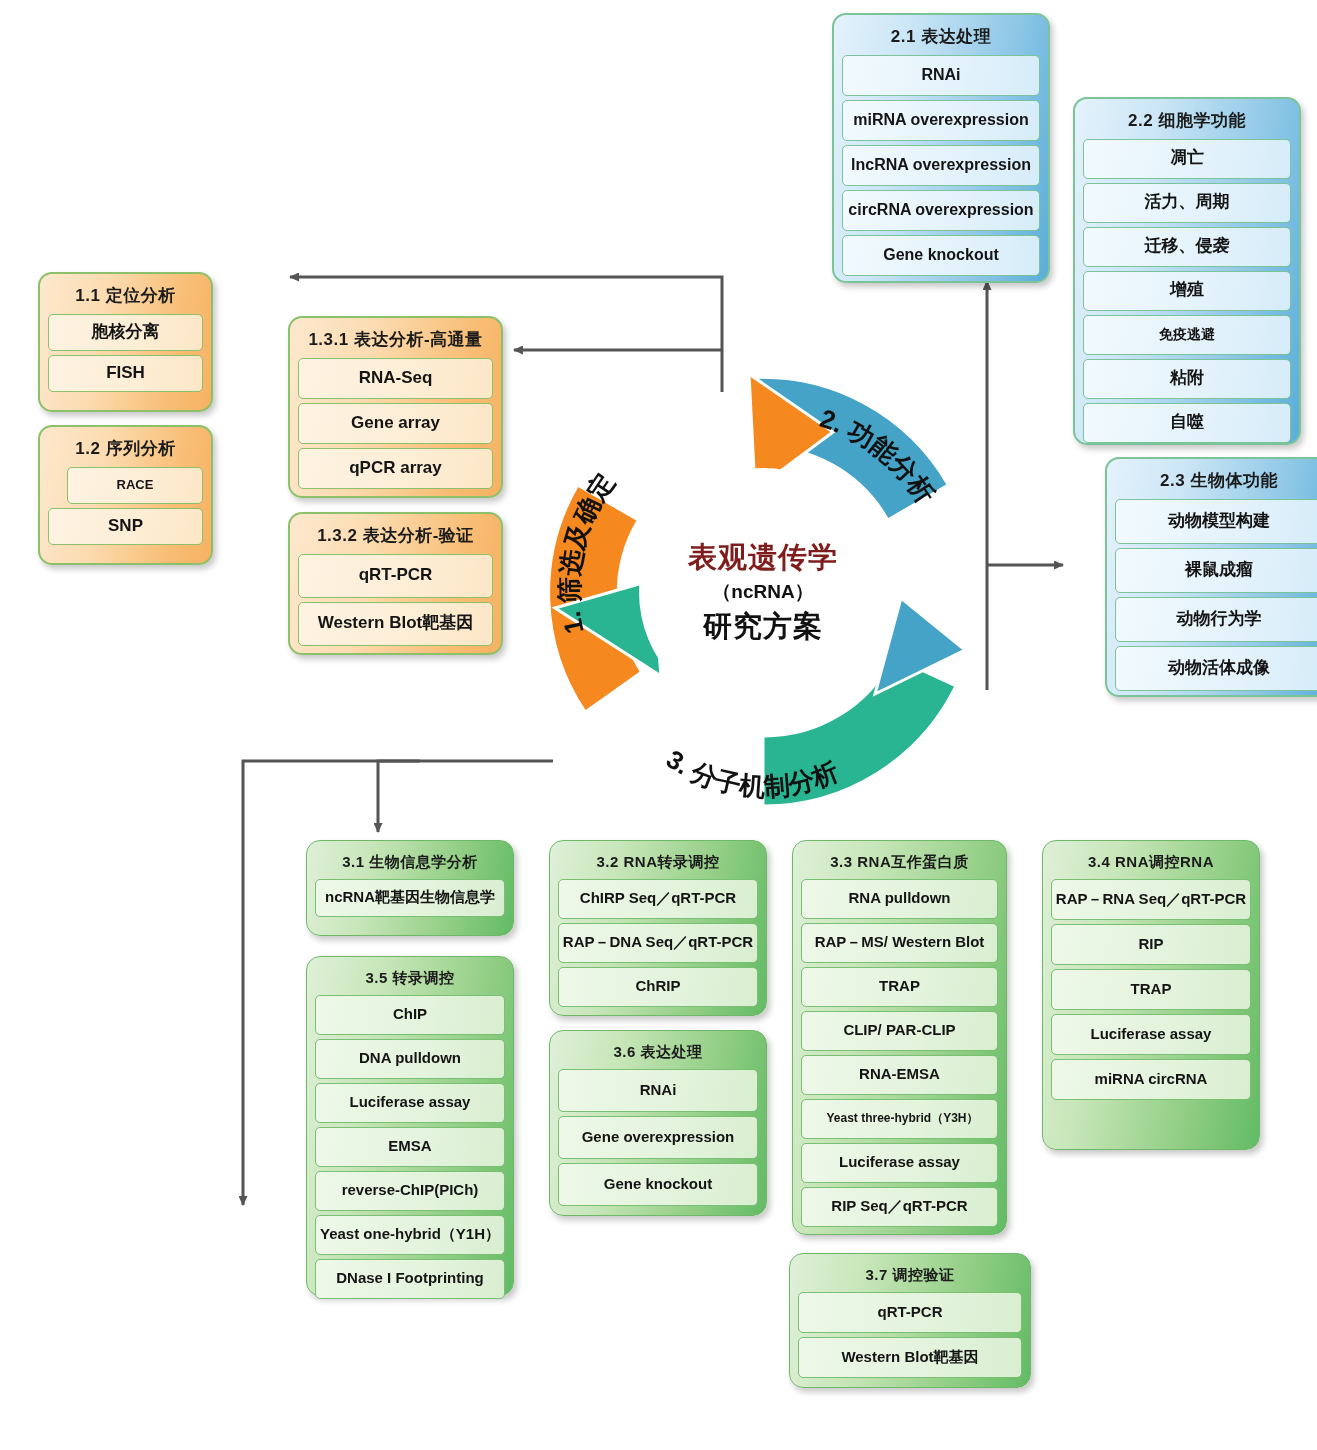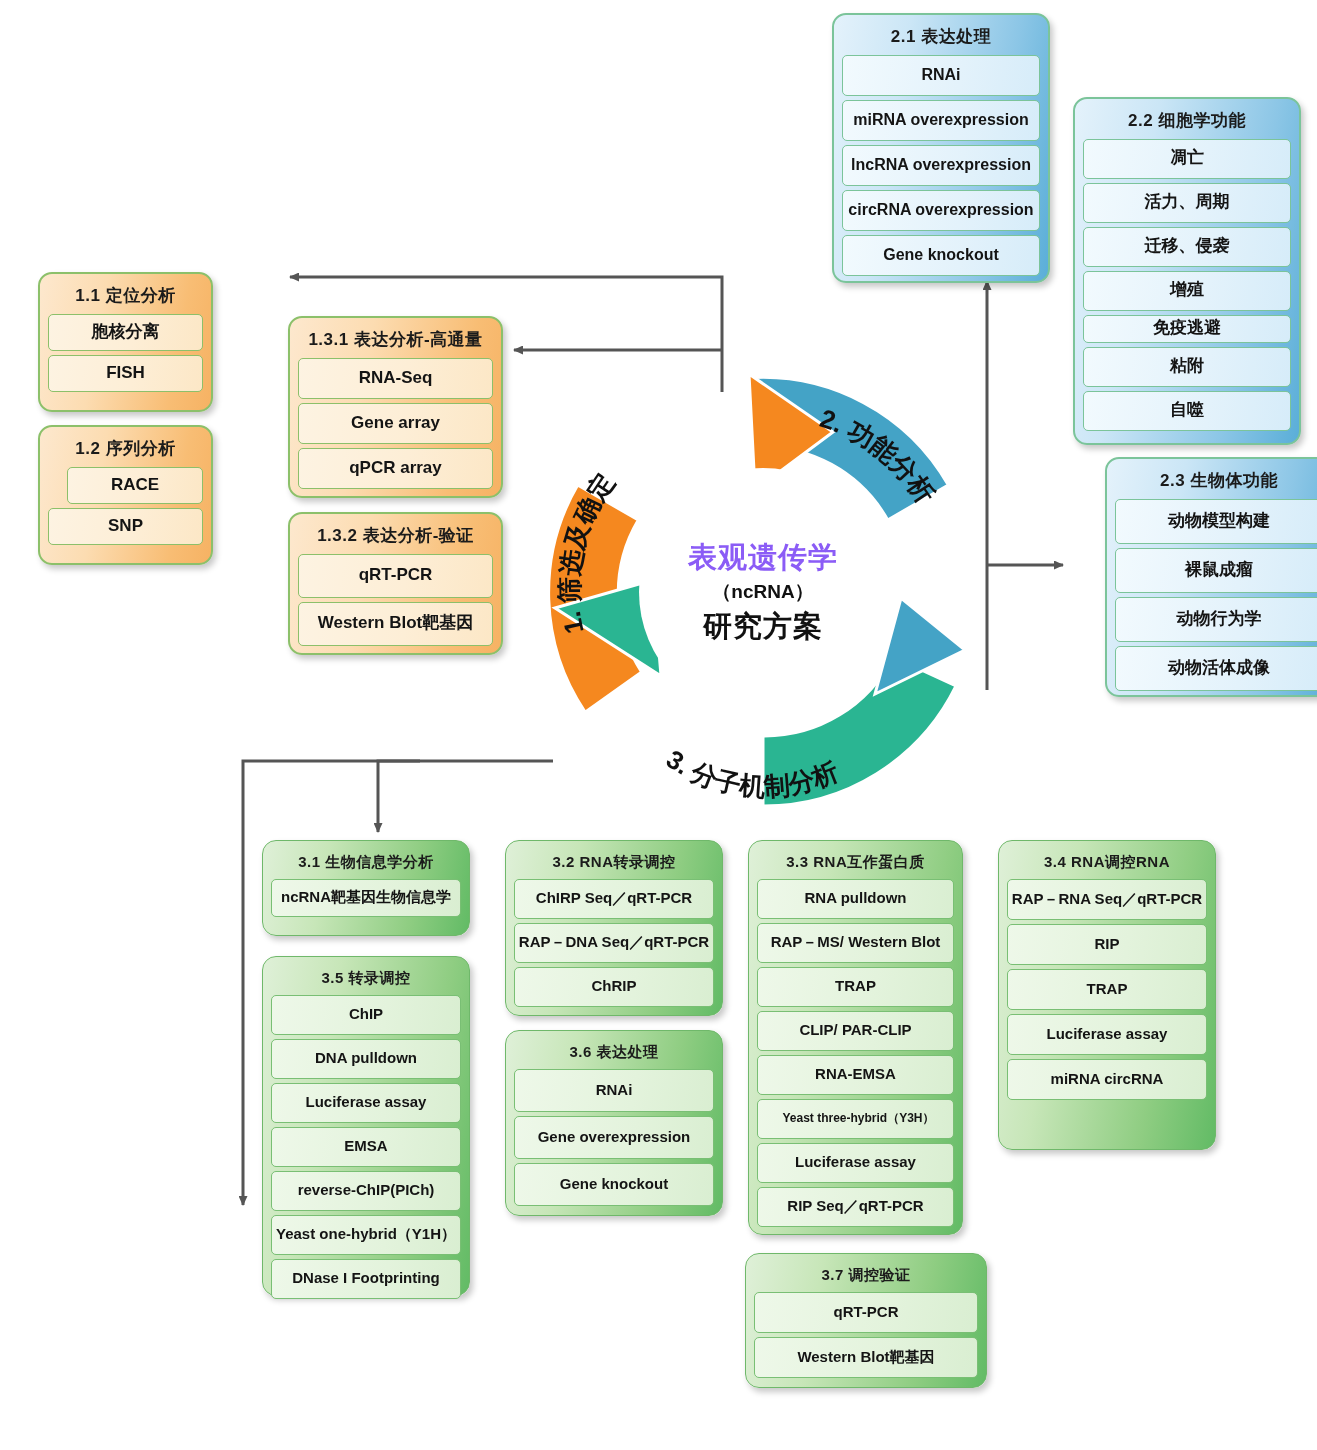--- a/index.html
+++ b/index.html
@@ -62,20 +62,21 @@
   }
   .blue .p-item{
     background:linear-gradient(100deg,#f2fafe 0%,#e3f2fb 60%,#d6ecf9 100%);
     border:1.6px solid #7bc49a;
   }
 
   
   .green{
     background:linear-gradient(100deg,#dff0d8 0%,#c7e6b8 30%,#8fcd82 72%,#62bb65 100%);
     border:1.5px solid #6fb86a;
+    margin-left:44px;
   }
   .green .p-item{
     background:linear-gradient(100deg,#eef8e9 0%,#e3f3dc 60%,#d9eed1 100%);
     border:1.5px solid #79bf74;
   }
 
   
   #cycle{
     position:absolute;
     left:533px; top:362px;
@@ -86,21 +87,21 @@
   #center-text{
     position:absolute;
     left:533px; top:362px;
     width:460px; height:460px;
     display:flex;
     flex-direction:column;
     align-items:center;
     justify-content:center;
     pointer-events:none;
   }
-  #center-text .l1{font-size:29px;font-weight:bold;color:#8b5cf6;letter-spacing:1px;}
+  #center-text .l1{font-size:29px;font-weight:bold;color:#7f1d1d;letter-spacing:1px;}
   #center-text .l2{font-size:19px;font-weight:bold;color:#111;margin:1px 0 2px 0;}
   #center-text .l3{font-size:29px;font-weight:bold;color:#111;letter-spacing:1px;}
 
   
   #connectors{position:absolute;left:0;top:0;width:1317px;height:1450px;pointer-events:none;}
 </style>
 </head>
 <body>
 
 <div id="stage">
@@ -184,21 +185,21 @@
   </div>
 
   <div id="panel-host">
       <div class="panel orange" style="left: 38px; top: 272px; width: 175px; height: 140px;">
         <div class="p-title" style="font-size: 17px;">1.1  定位分析</div>
         <div class="p-item" style="font-size: 17px; height: 37px;">胞核分离</div>
         <div class="p-item" style="font-size: 17px; height: 37px;">FISH</div>
       </div>
       <div class="panel orange" style="left: 38px; top: 425px; width: 175px; height: 140px;">
         <div class="p-title" style="font-size: 17px;">1.2  序列分析</div>
-        <div class="p-item" style="font-size: 17px; height: 37px; margin-left: 19px;">RACE</div>
+        <div class="p-item" style="font-size: 13px; height: 37px; margin-left: 19px;">RACE</div>
         <div class="p-item" style="font-size: 17px; height: 37px;">SNP</div>
       </div>
       <div class="panel orange" style="left: 288px; top: 316px; width: 215px; height: 182px;">
         <div class="p-title" style="font-size: 17px;">1.3.1  表达分析-高通量</div>
         <div class="p-item" style="font-size: 17px; height: 41px;">RNA-Seq</div>
         <div class="p-item" style="font-size: 17px; height: 41px;">Gene  array</div>
         <div class="p-item" style="font-size: 17px; height: 41px;">qPCR  array</div>
       </div>
       <div class="panel orange" style="left: 288px; top: 512px; width: 215px; height: 143px;">
         <div class="p-title" style="font-size: 17px;">1.3.2  表达分析-验证</div>
@@ -212,21 +213,21 @@
         <div class="p-item" style="font-size: 16px; height: 41px;">lncRNA  overexpression</div>
         <div class="p-item" style="font-size: 16px; height: 41px;">circRNA  overexpression</div>
         <div class="p-item" style="font-size: 16px; height: 41px;">Gene knockout</div>
       </div>
       <div class="panel blue" style="left: 1073px; top: 97px; width: 228px; height: 348px;">
         <div class="p-title" style="font-size: 17px;">2.2  细胞学功能</div>
         <div class="p-item" style="font-size: 17px; height: 40px;">凋亡</div>
         <div class="p-item" style="font-size: 17px; height: 40px;">活力、周期</div>
         <div class="p-item" style="font-size: 17px; height: 40px;">迁移、侵袭</div>
         <div class="p-item" style="font-size: 17px; height: 40px;">增殖</div>
-        <div class="p-item" style="font-size: 17px; height: 28px;">免疫逃避</div>
+        <div class="p-item" style="font-size: 14px; height: 40px;">免疫逃避</div>
         <div class="p-item" style="font-size: 17px; height: 40px;">粘附</div>
         <div class="p-item" style="font-size: 17px; height: 40px;">自噬</div>
       </div>
       <div class="panel blue" style="left: 1073px; top: 457px; width: 228px; height: 240px; margin-left: 32px;">
         <div class="p-title" style="font-size: 17px;">2.3  生物体功能</div>
         <div class="p-item" style="font-size: 17px; height: 45px;">动物模型构建</div>
         <div class="p-item" style="font-size: 17px; height: 45px;">裸鼠成瘤</div>
         <div class="p-item" style="font-size: 17px; height: 45px;">动物行为学</div>
         <div class="p-item" style="font-size: 17px; height: 45px;">动物活体成像</div>
       </div>

